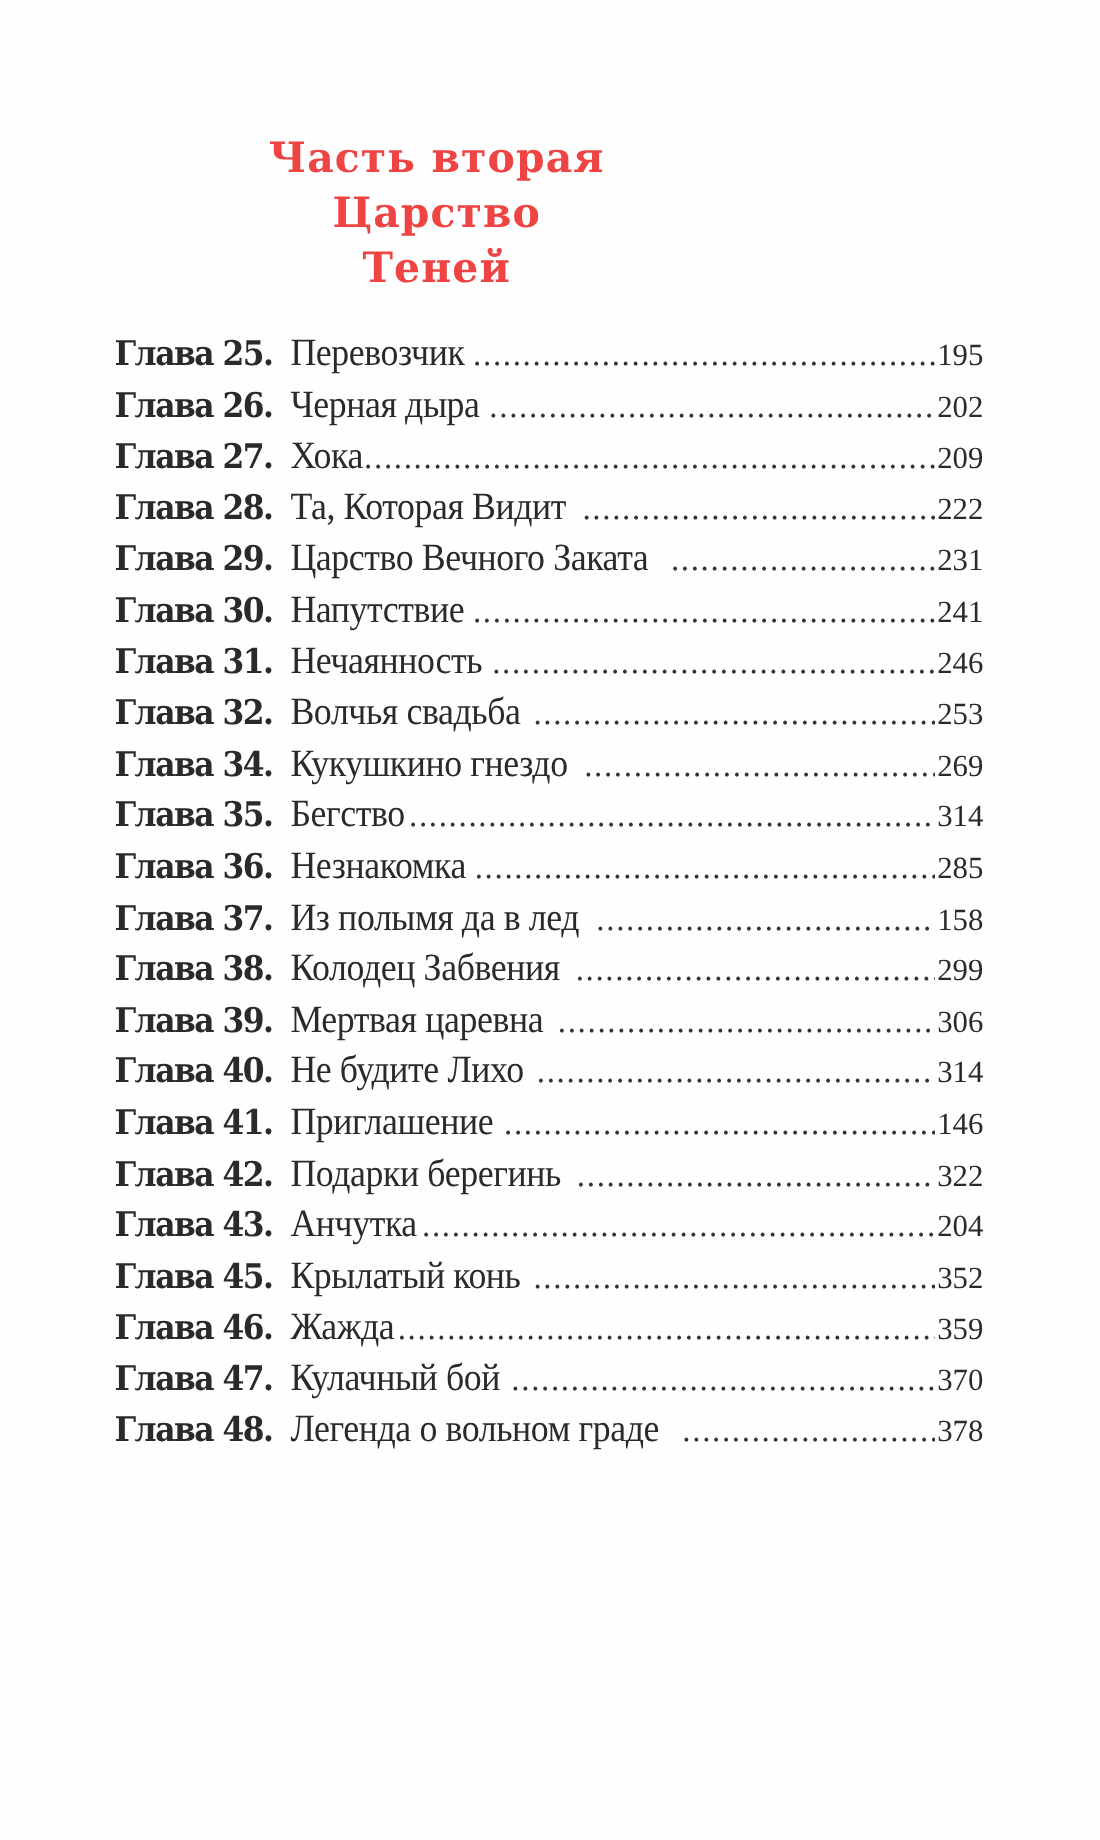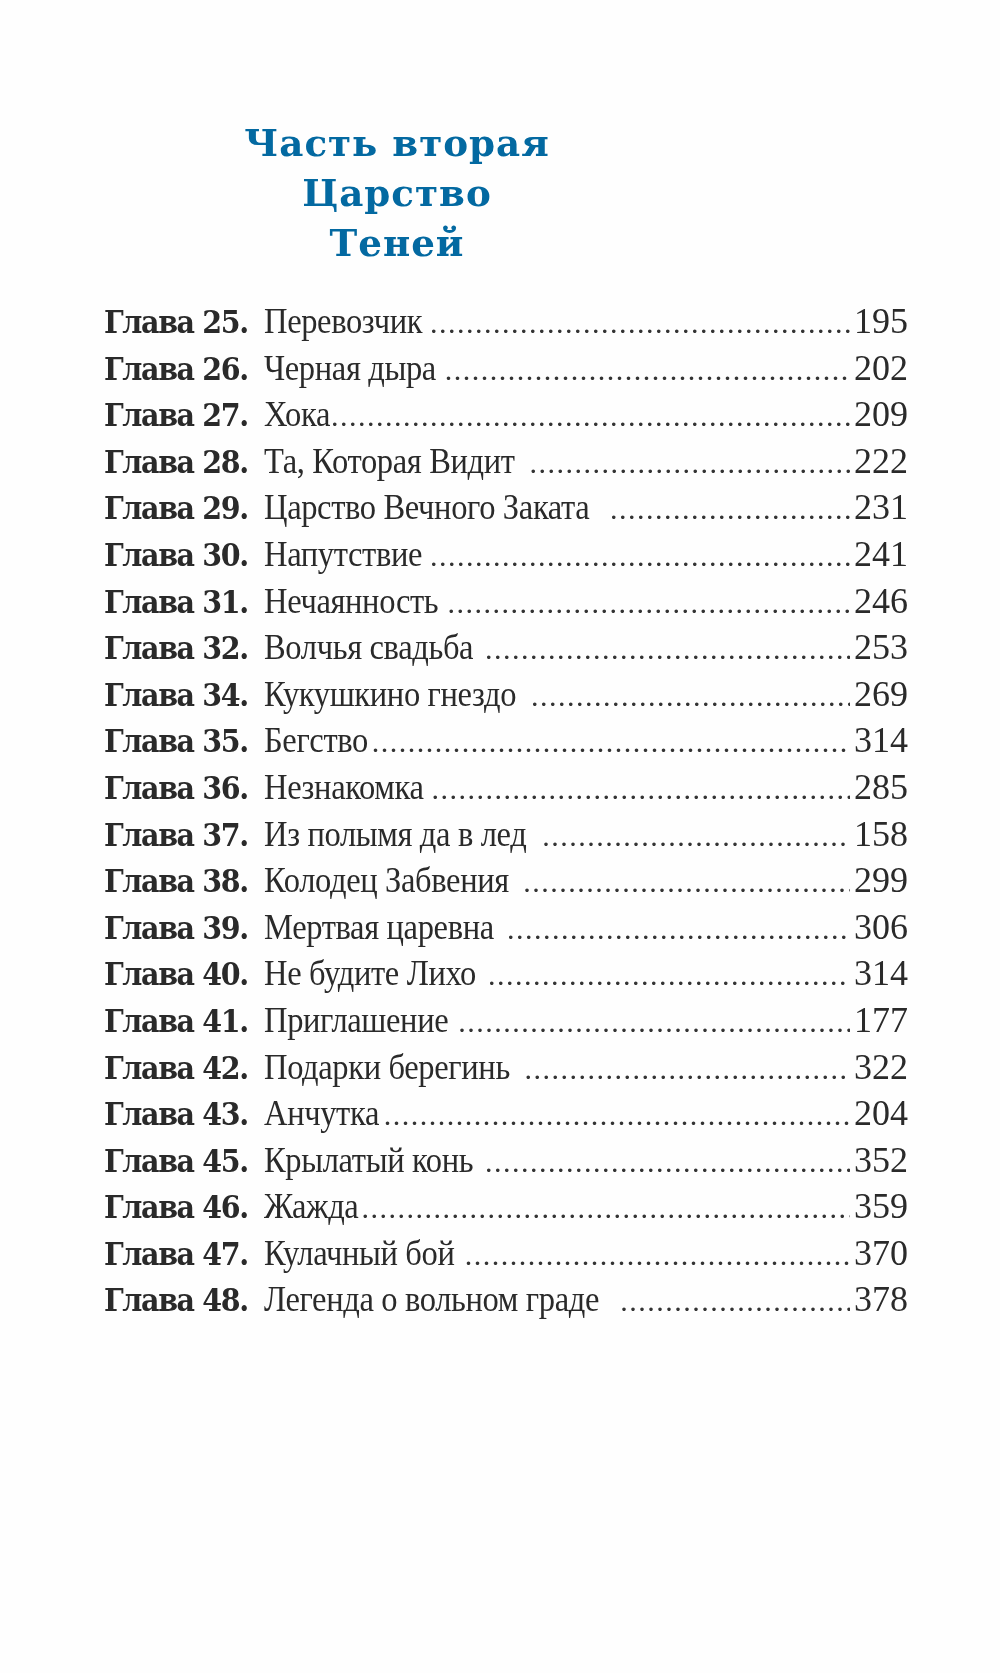--- a/index.html
+++ b/index.html
@@ -22,21 +22,21 @@
       background: #fefefe;
     }
     .part-heading {
       position: absolute;
       left: 0;
       width: 794px;
       top: 118px;
       text-align: center;
       font-family: "DejaVu Serif", "Liberation Serif", serif;
       font-weight: bold;
-      color: #0369a1;
+      color: #ef4444;
     }
     .part-heading .line {
       display: block;
       font-size: 38px;
       line-height: 50px;
       letter-spacing: 1px;
       transform: scaleX(0.98);
     }
     .toc {
       position: absolute;
@@ -86,23 +86,23 @@
       white-space: nowrap;
     }
     .toc-leader::before {
       content: ". . . . . . . . . . . . . . . . . . . . . . . . . . . . . . . . . . . . . . . . . . . . . . . . . . . . . . . . . . . . . . . . . . . . . . . .";
       letter-spacing: -2px;
       word-spacing: -2px;
     }
     .toc-page {
       flex: 0 0 auto;
       font-family: "Liberation Serif", "DejaVu Serif", serif;
-      font-size: 36px;
-      color: #2a2a2a;
-      text-align: center;
+      font-size: 28px;
+      color: #2a2a2a;
+      text-align: left;
       min-width: 58px;
       padding-left: 2px;
     }
   </style>
 </head>
 <body>
 
 <div class="page">
 
   <div class="part-heading">
@@ -199,21 +199,21 @@
     <div class="toc-row">
         <span class="toc-label">Глава 40.</span>
         <span class="toc-title">Не будите Лихо</span>
         <span class="toc-leader"></span>
         <span class="toc-page">314</span>
       </div>
     <div class="toc-row">
         <span class="toc-label">Глава 41.</span>
         <span class="toc-title">Приглашение</span>
         <span class="toc-leader"></span>
-        <span class="toc-page">177</span>
+        <span class="toc-page">146</span>
       </div>
     <div class="toc-row">
         <span class="toc-label">Глава 42.</span>
         <span class="toc-title">Подарки берегинь</span>
         <span class="toc-leader"></span>
         <span class="toc-page">322</span>
       </div>
     <div class="toc-row">
         <span class="toc-label">Глава 43.</span>
         <span class="toc-title">Анчутка</span>

